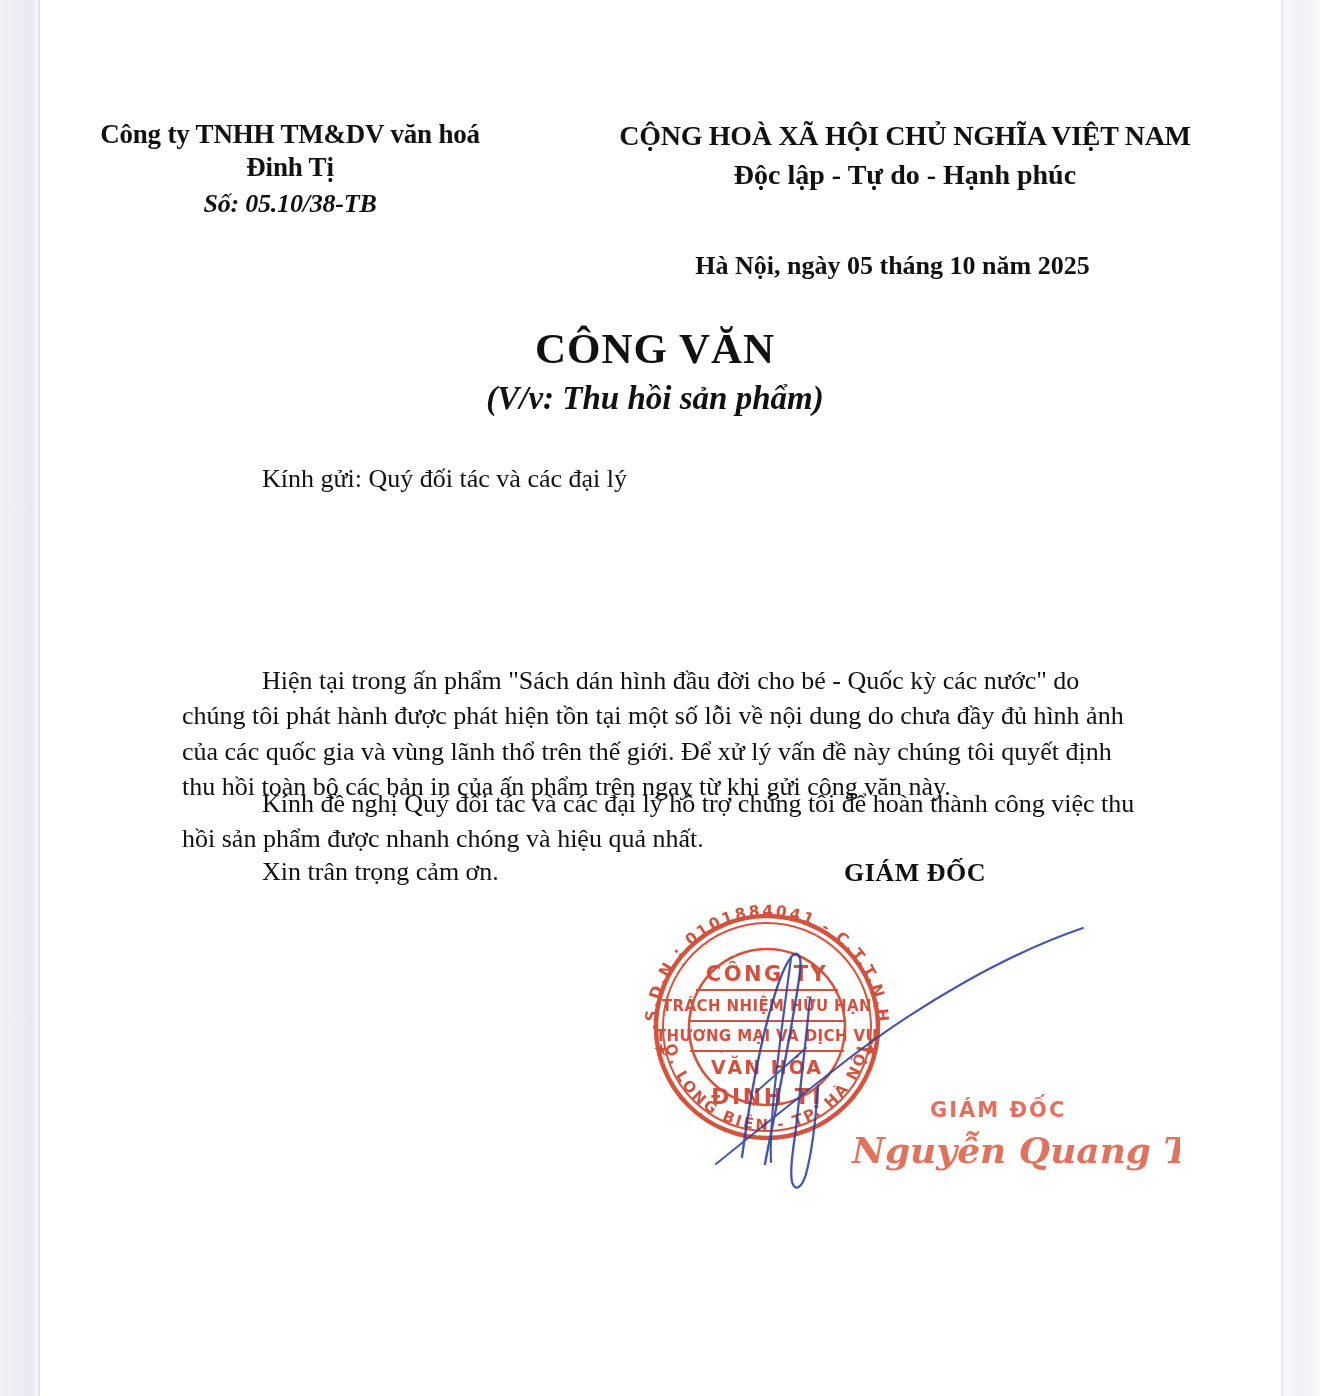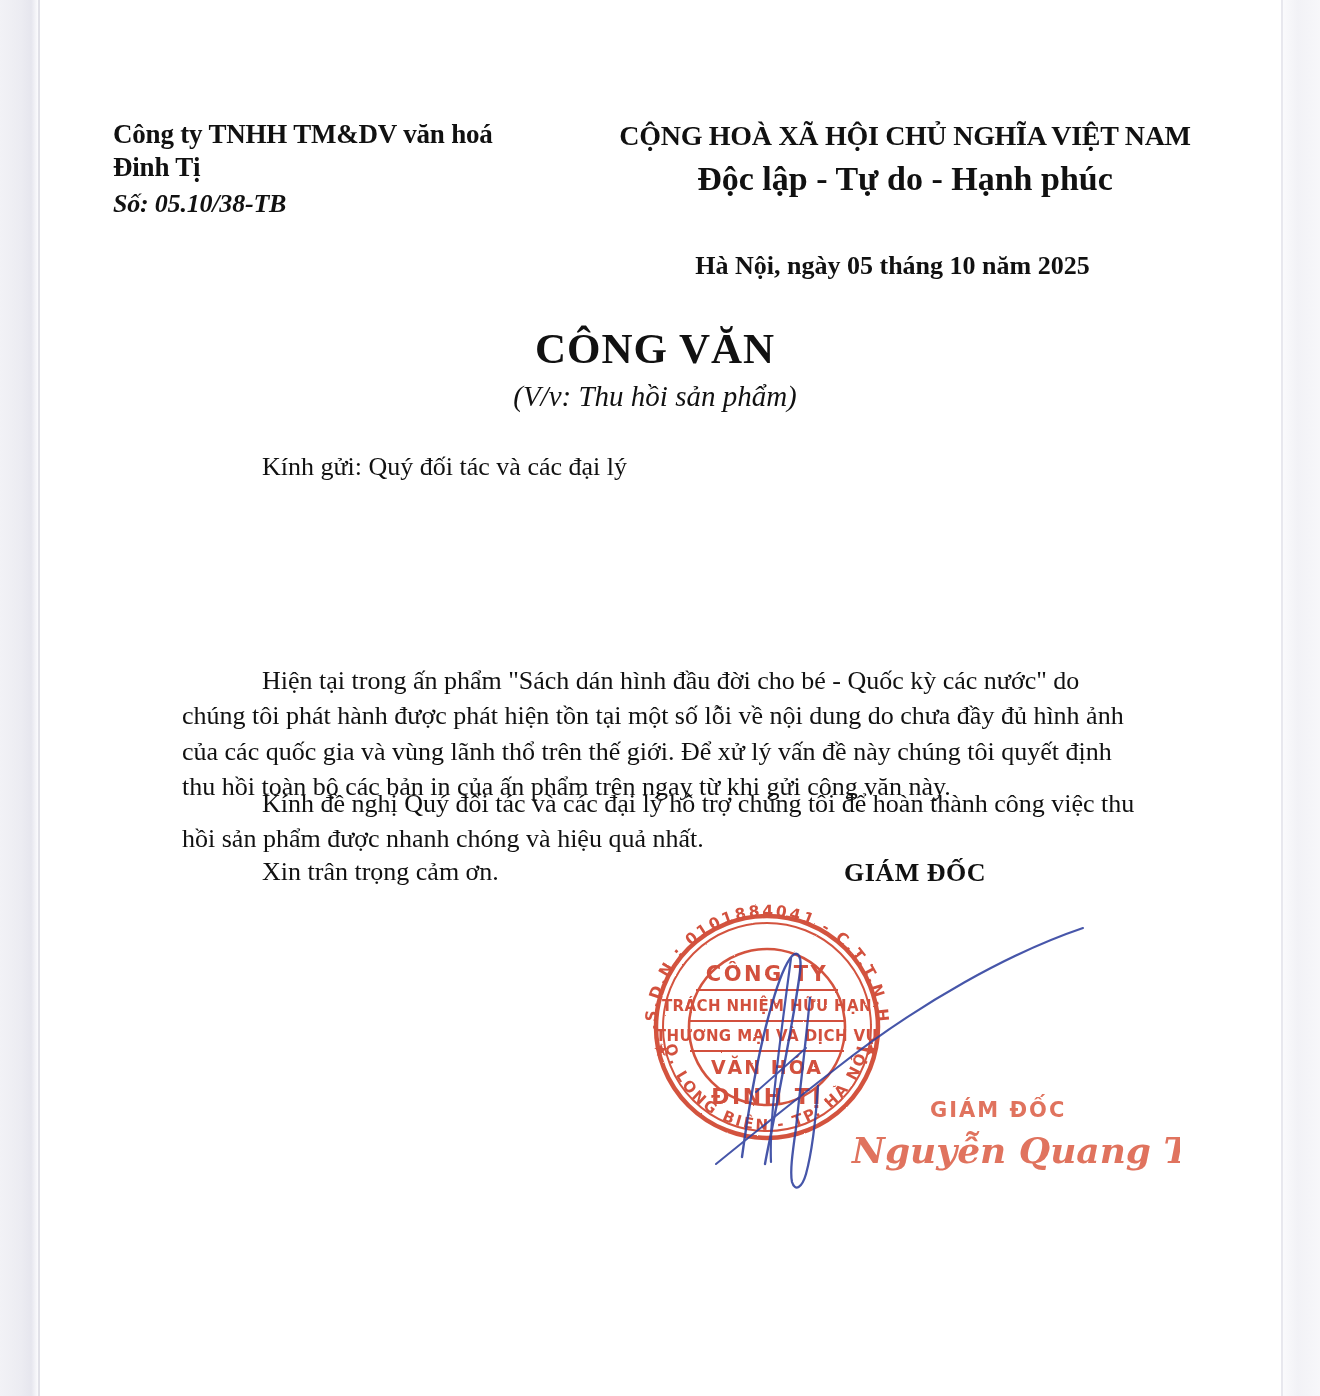--- a/index.html
+++ b/index.html
@@ -53,22 +53,23 @@
     left: 1281px; top: 0;
     width: 2px; height: 1396px;
     background: rgba(205,205,218,0.45);
   }
 
   
   .doc { position: absolute; inset: 0; }
 
   .hdr-left {
     position: absolute;
-    left: 113px; top: 118px;
+    left: 80px; top: 118px;
     width: 420px;
+    text-align: center;
     font-weight: bold;
     font-size: 27px;
     line-height: 1.22;
     letter-spacing: -0.2px;
   }
   .hdr-left .sonum {
     display: block;
     margin-top: 4px;
     font-style: italic;
     font-weight: bold;
@@ -77,21 +78,21 @@
 
   .hdr-right {
     position: absolute;
     left: 560px; top: 118px;
     width: 690px;
     text-align: center;
     font-weight: bold;
     line-height: 1.3;
   }
   .hdr-right .nation { display: block; font-size: 28px; letter-spacing: -0.3px; }
-  .hdr-right .motto  { display: block; font-size: 34px; margin-top: 3px; }
+  .hdr-right .motto  { display: block; font-size: 28px; margin-top: 3px; }
 
   .dateline {
     position: absolute;
     left: 560px; top: 251px;
     width: 665px;
     text-align: center;
     font-weight: bold;
     font-size: 26px;
   }
 
@@ -103,28 +104,28 @@
   }
   .title-block .main {
     display: block;
     font-size: 43px;
     font-weight: bold;
     letter-spacing: 1px;
   }
   .title-block .sub {
     display: block;
     margin-top: 7px;
-    font-size: 29px;
-    font-weight: normal;
+    font-size: 33px;
+    font-weight: bold;
     font-style: italic;
   }
 
   .recipient {
     position: absolute;
-    left: 262px; top: 452px;
+    left: 262px; top: 464px;
     font-size: 26px;
     text-align: center;
   }
 
   .body-text {
     position: absolute;
     left: 182px;
     width: 958px;
     font-size: 26px;
     line-height: 1.36;

